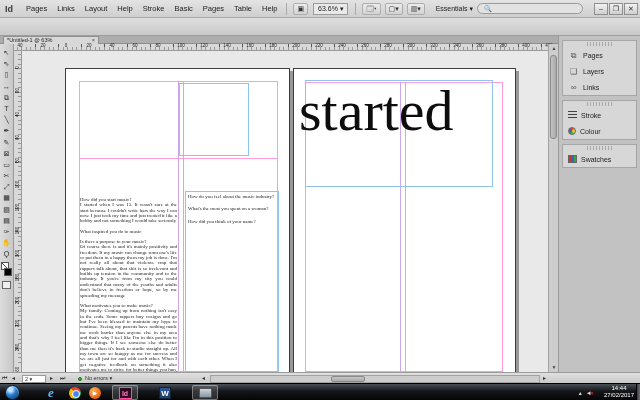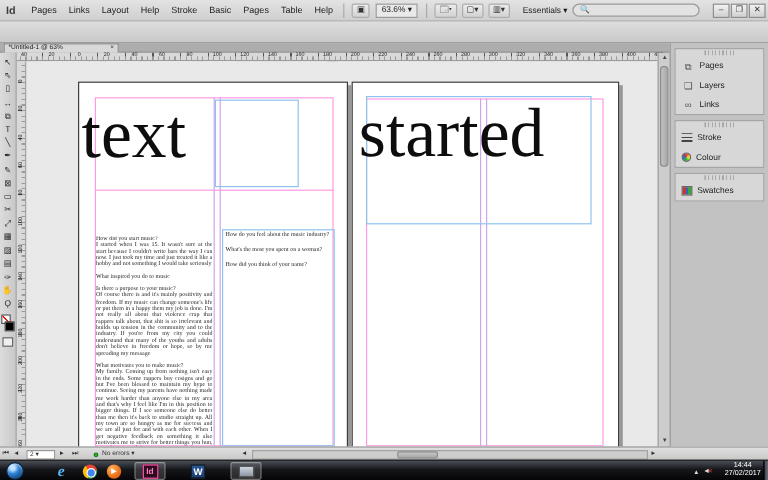--- a/index.html
+++ b/index.html
@@ -280,21 +280,20 @@
   </div>
 
 <div id="canvas">
 
   <div class="page" id="page-left">
     <div class="marginbox" style="left:13px;top:12px;width:199px;height:291px"></div>
     <div class="guide-h" style="left:13px;top:89px;width:199px"></div>
     <div class="gutter" style="left:112px;top:12px;height:291px"></div>
     <div class="gutter" style="left:117px;top:12px;height:291px"></div>
     <div class="frame" style="left:113px;top:14px;width:70px;height:73px"></div>
-    <div class="headline" style="left:2px;top:14px">text</div>
     <div class="bodycol" style="left:14px;top:128px;width:97px;height:176px;overflow:hidden">
         <div class="para">
           <div>How did you start music?</div>
           <div>I started when I was 15. It wasn't sure at the start because I couldn't write bars the way I can now. I just took my time and just treated it like a hobby and not something I would take seriously</div>
         </div>
         <div class="para">
           <div>What inspired you do to music</div>
         </div>
         <div class="para">
           <div>Is there a purpose to your music?</div>

